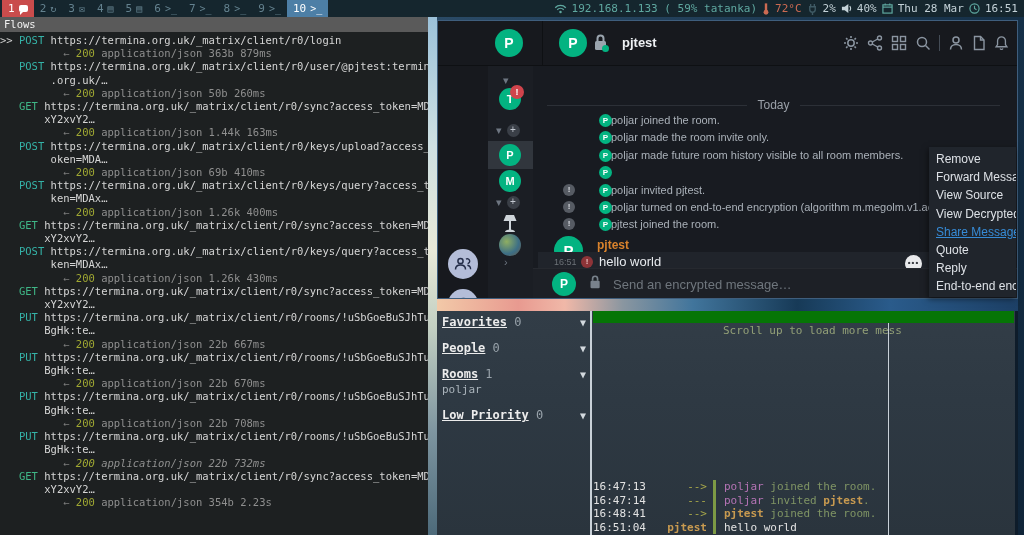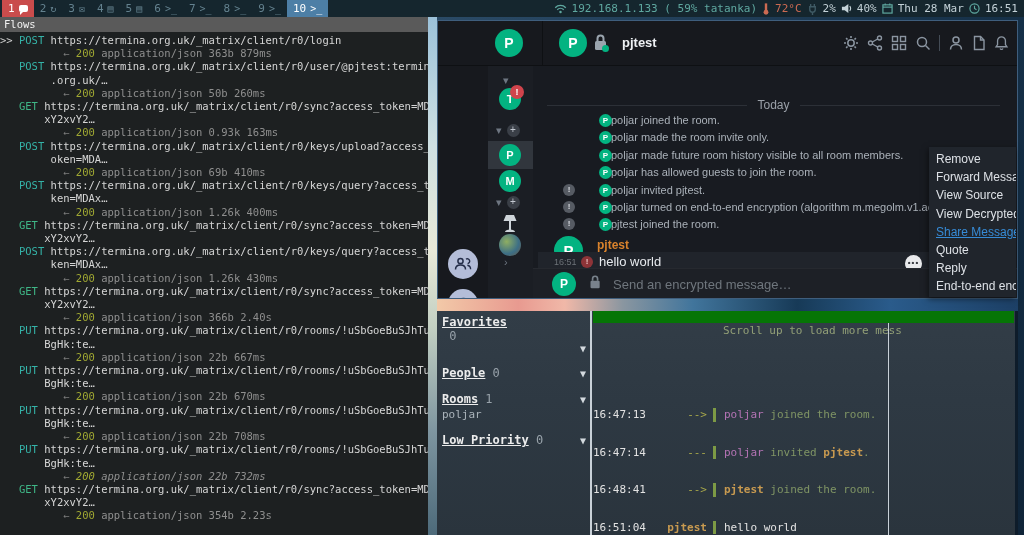--- a/index.html
+++ b/index.html
@@ -110,31 +110,31 @@
     box-shadow:-1px 2px 6px rgba(0,0,0,.5); overflow:hidden; z-index:60; padding-top:3px; }
   .menu-item { height:18.2px; line-height:18.2px; padding-left:7px; font-size:12px; color:#dde1e6; white-space:nowrap; }
   .menu-item.hl { color:#368bd6; text-decoration:underline; }
 
   
   #gomuks { left:437px; top:311px; width:578px; height:224px;
     background:linear-gradient(180deg,#323d47 0%,#2e3943 40%,#2a343d 100%); overflow:hidden;
     font-family:"DejaVu Sans Mono",monospace; font-size:11px; color:#d8dde1; }
   #gomuks-rooms { position:absolute; left:0; top:0; width:153px; height:224px; padding:4px 4px 0 5px; }
   .gshead { display:flex; align-items:baseline; margin-top:12px; }
-  .gsection:first-child .gshead { margin-top:0;flex-direction:column; }
+  .gsection:first-child .gshead { margin-top:0; }
   .gsname { font-weight:bold; text-decoration:underline; color:#ececec; font-size:12px; }
   .gscount { color:#98a2aa; font-size:12px; white-space:pre; }
   .gsarrow { margin-left:auto; color:#d3d9de; font-size:10px; }
   .groom { color:#aab4bb; margin-top:2px; }
   #gomuks-vline { position:absolute; left:153px; top:0; width:2px; height:224px; background:#c9d1d8; }
   #gomuks-greenbar { position:absolute; left:156px; top:0; width:421px; height:12px; background:#067506; }
   #gomuks-scrollmsg { position:absolute; left:286px; top:13px; width:178px; overflow:hidden; white-space:nowrap; color:#93a077; }
   #gomuks-rline { position:absolute; left:451px; top:12px; width:1px; height:212px; background:#c9d1d8; }
   #gomuks-messages { position:absolute; left:156px; bottom:1px; width:295px; }
-  .gmsg { display:flex; line-height:13.4px; white-space:pre;margin-top:24px; }
+  .gmsg { display:flex; line-height:13.4px; white-space:pre; }
   .gtime { width:62px; color:#e2e2e2; }
   .gsender { width:52px; text-align:right; margin-right:6px; color:#a8a84a; }
   .gsender.user-orange { color:#c89a50; font-weight:bold; }
   .gbar { width:3px; background:#7d9a45; margin-right:8px; }
   .gc-user-purple { color:#b473b4; }
   .gc-user-orange { color:#c89a50; font-weight:bold; }
   .gc-muted { color:#7f9464; }
   .gc-plain { color:#e2e2e2; }
 </style>
 </head>
@@ -243,21 +243,21 @@
         <div class="fline" style="padding-left: 10ch;"><span class="arrow">← </span><span class="code">200</span><span class="fmeta"> application/json 363b 879ms</span></div>
       </div>
       <div class="flow">
         <div class="fline"><span class="mk">   </span><span class="method m-POST">POST </span><span class="furl">https://termina.org.uk/_matrix/client/r0/user/@pjtest:termina</span></div>
         <div class="fline" style="padding-left: 8ch;"><span class="furl">.org.uk/…</span></div>
         <div class="fline" style="padding-left: 10ch;"><span class="arrow">← </span><span class="code">200</span><span class="fmeta"> application/json 50b 260ms</span></div>
       </div>
       <div class="flow">
         <div class="fline"><span class="mk">   </span><span class="method m-GET">GET </span><span class="furl">https://termina.org.uk/_matrix/client/r0/sync?access_token=MDA</span></div>
         <div class="fline" style="padding-left: 7ch;"><span class="furl">xY2xvY2…</span></div>
-        <div class="fline" style="padding-left: 10ch;"><span class="arrow">← </span><span class="code">200</span><span class="fmeta"> application/json 0.93k 163ms</span></div>
+        <div class="fline" style="padding-left: 10ch;"><span class="arrow">← </span><span class="code">200</span><span class="fmeta"> application/json 1.44k 163ms</span></div>
       </div>
       <div class="flow">
         <div class="fline"><span class="mk">   </span><span class="method m-POST">POST </span><span class="furl">https://termina.org.uk/_matrix/client/r0/keys/upload?access_t</span></div>
         <div class="fline" style="padding-left: 8ch;"><span class="furl">oken=MDA…</span></div>
         <div class="fline" style="padding-left: 10ch;"><span class="arrow">← </span><span class="code">200</span><span class="fmeta"> application/json 69b 410ms</span></div>
       </div>
       <div class="flow">
         <div class="fline"><span class="mk">   </span><span class="method m-POST">POST </span><span class="furl">https://termina.org.uk/_matrix/client/r0/keys/query?access_to</span></div>
         <div class="fline" style="padding-left: 8ch;"><span class="furl">ken=MDAx…</span></div>
         <div class="fline" style="padding-left: 10ch;"><span class="arrow">← </span><span class="code">200</span><span class="fmeta"> application/json 1.26k 400ms</span></div>
@@ -267,21 +267,20 @@
         <div class="fline" style="padding-left: 7ch;"><span class="furl">xY2xvY2…</span></div>
       </div>
       <div class="flow">
         <div class="fline"><span class="mk">   </span><span class="method m-POST">POST </span><span class="furl">https://termina.org.uk/_matrix/client/r0/keys/query?access_to</span></div>
         <div class="fline" style="padding-left: 8ch;"><span class="furl">ken=MDAx…</span></div>
         <div class="fline" style="padding-left: 10ch;"><span class="arrow">← </span><span class="code">200</span><span class="fmeta"> application/json 1.26k 430ms</span></div>
       </div>
       <div class="flow">
         <div class="fline"><span class="mk">   </span><span class="method m-GET">GET </span><span class="furl">https://termina.org.uk/_matrix/client/r0/sync?access_token=MDA</span></div>
         <div class="fline" style="padding-left: 7ch;"><span class="furl">xY2xvY2…</span></div>
-        <div class="fline" style="padding-left: 10ch;"><span class="arrow">← </span><span class="code">200</span><span class="fmeta"> application/json 366b 2.40s</span></div>
       </div>
       <div class="flow">
         <div class="fline"><span class="mk">   </span><span class="method m-PUT">PUT </span><span class="furl">https://termina.org.uk/_matrix/client/r0/rooms/!uSbGoeBuSJhTut</span></div>
         <div class="fline" style="padding-left: 7ch;"><span class="furl">BgHk:te…</span></div>
         <div class="fline" style="padding-left: 10ch;"><span class="arrow">← </span><span class="code">200</span><span class="fmeta"> application/json 22b 667ms</span></div>
       </div>
       <div class="flow">
         <div class="fline"><span class="mk">   </span><span class="method m-PUT">PUT </span><span class="furl">https://termina.org.uk/_matrix/client/r0/rooms/!uSbGoeBuSJhTut</span></div>
         <div class="fline" style="padding-left: 7ch;"><span class="furl">BgHk:te…</span></div>
         <div class="fline" style="padding-left: 10ch;"><span class="arrow">← </span><span class="code">200</span><span class="fmeta"> application/json 22b 670ms</span></div>
@@ -429,21 +428,21 @@
   </div>
 
   <div id="riot-main">
     <div id="date-divider">
         <span>Today</span>
       </div>
     <div id="event-list">
         <div class="event"><span class="mini-avatar">P</span><span class="etext">poljar joined the room.</span></div>
         <div class="event"><span class="mini-avatar">P</span><span class="etext">poljar made the room invite only.</span></div>
         <div class="event"><span class="mini-avatar">P</span><span class="etext">poljar made future room history visible to all room members.</span></div>
-        <div class="event"><span class="mini-avatar">P</span><span class="etext">poljar has allowed guests to join the room.</span></div>
+        <div class="event"><span class="mini-avatar">P</span></div>
         <div class="event"><span class="warn-badge">!</span><span class="mini-avatar">P</span><span class="etext">poljar invited pjtest.</span></div>
         <div class="event"><span class="warn-badge">!</span><span class="mini-avatar">P</span><span class="etext">poljar turned on end-to-end encryption (algorithm m.megolm.v1.aes-sha2).</span></div>
         <div class="event"><span class="warn-badge">!</span><span class="mini-avatar">P</span><span class="etext">pjtest joined the room.</span></div>
       </div>
     <div class="avatar" id="msg-avatar">P</div>
     <div id="msg-sender">pjtest</div>
     <div id="msg-row"></div>
     <div id="msg-time">16:51</div>
     <div id="msg-error">!</div>
     <div id="msg-text">hello world</div>

